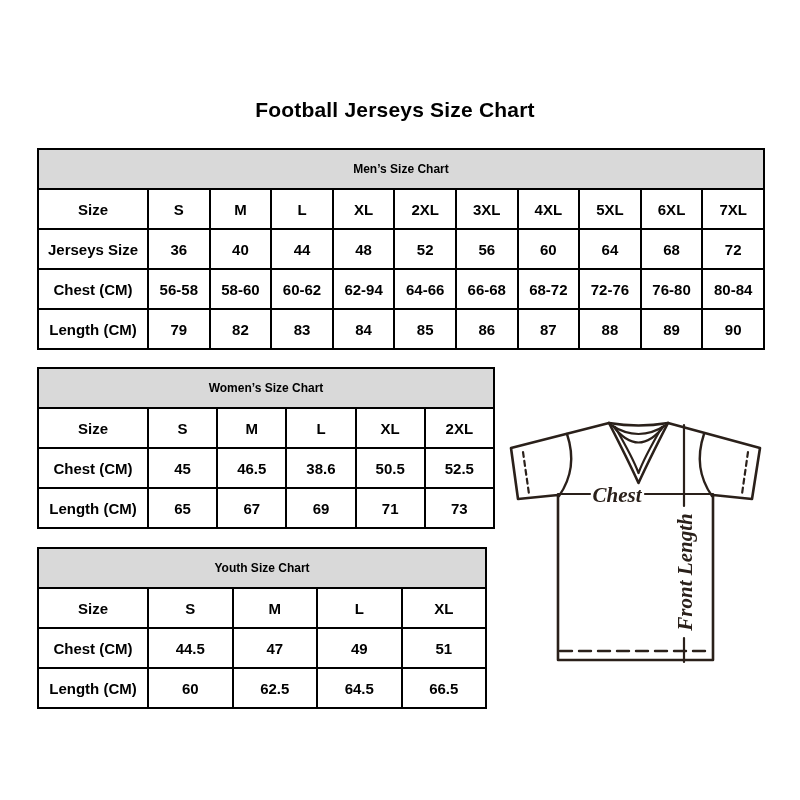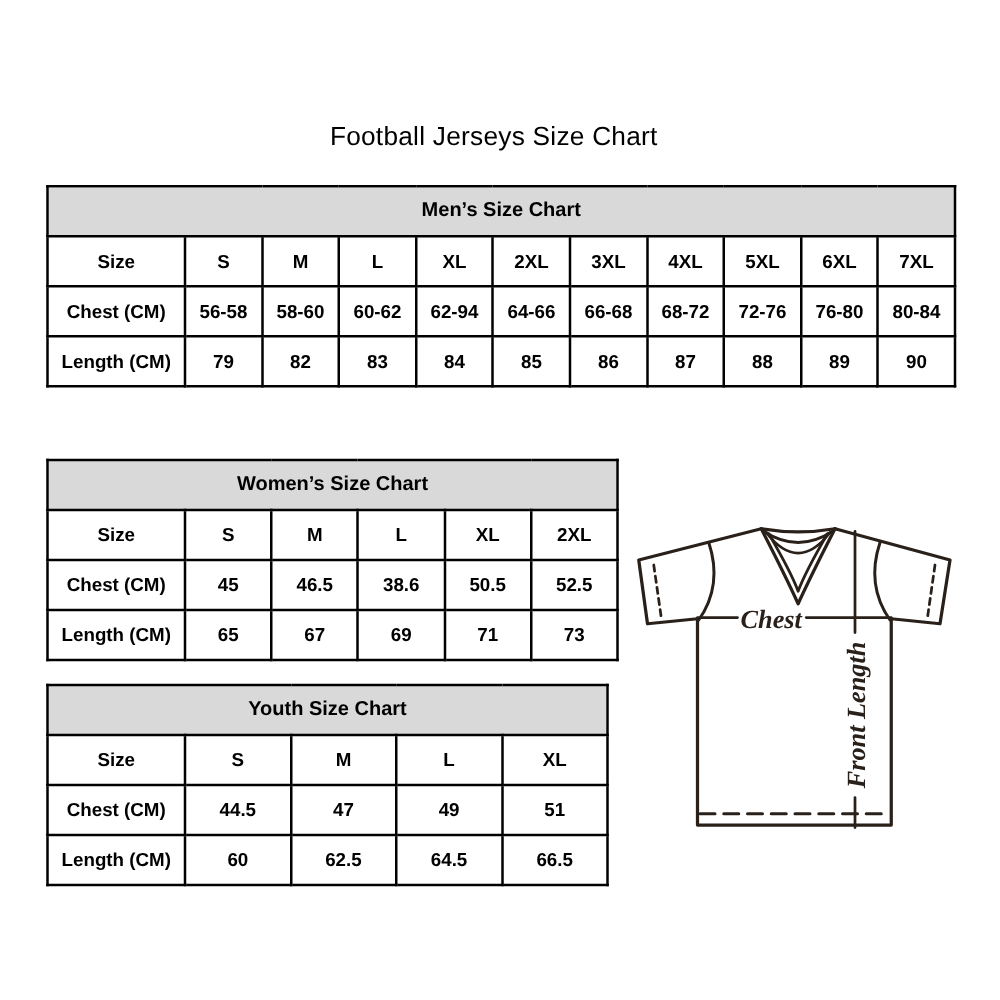--- a/index.html
+++ b/index.html
@@ -10,21 +10,21 @@
     font-family:"Liberation Sans", sans-serif;
     color:#000;
     overflow:hidden;
   }
   .page-title {
     position:absolute;
     top:98px; left:0;
     width:790px;
     text-align:center;
     font-size:21px;
-    font-weight:normal;
+    font-weight:bold;
     letter-spacing:0.2px;
     color:#000;
   }
   table.size-table {
     position:absolute;
     border-collapse:collapse;
     table-layout:fixed;
     background:#fff;
   }
   #mens-table   { left:37px; top:148px; width:728px; }
@@ -36,21 +36,21 @@
     text-align:center;
     vertical-align:middle;
     font-weight:bold;
     font-size:15px;
     color:#000;
     padding:0 2px;
     overflow:hidden;
   }
   .size-table th {
     background:#d9d9d9;
-    font-size:16px;
+    font-size:12px;
   }
   .jersey-wrap {
     position:absolute;
     left:505px; top:410px;
     width:270px; height:258px;text-align:center;
   }
   .jersey-wrap svg { width:100%; height:100%; display:block; }
   .diagram-label {
     font-family:"Liberation Serif", serif;
     font-style:italic;
@@ -91,20 +91,33 @@
         <td>L</td>
         <td>XL</td>
         <td>2XL</td>
         <td>3XL</td>
         <td>4XL</td>
         <td>5XL</td>
         <td>6XL</td>
         <td>7XL</td>
       </tr>
       <tr>
+        <td>Jerseys Size</td>
+        <td>36</td>
+        <td>40</td>
+        <td>44</td>
+        <td>48</td>
+        <td>52</td>
+        <td>56</td>
+        <td>60</td>
+        <td>64</td>
+        <td>68</td>
+        <td>72</td>
+      </tr>
+      <tr>
         <td>Chest (CM)</td>
         <td>56-58</td>
         <td>58-60</td>
         <td>60-62</td>
         <td>62-94</td>
         <td>64-66</td>
         <td>66-68</td>
         <td>68-72</td>
         <td>72-76</td>
         <td>76-80</td>

